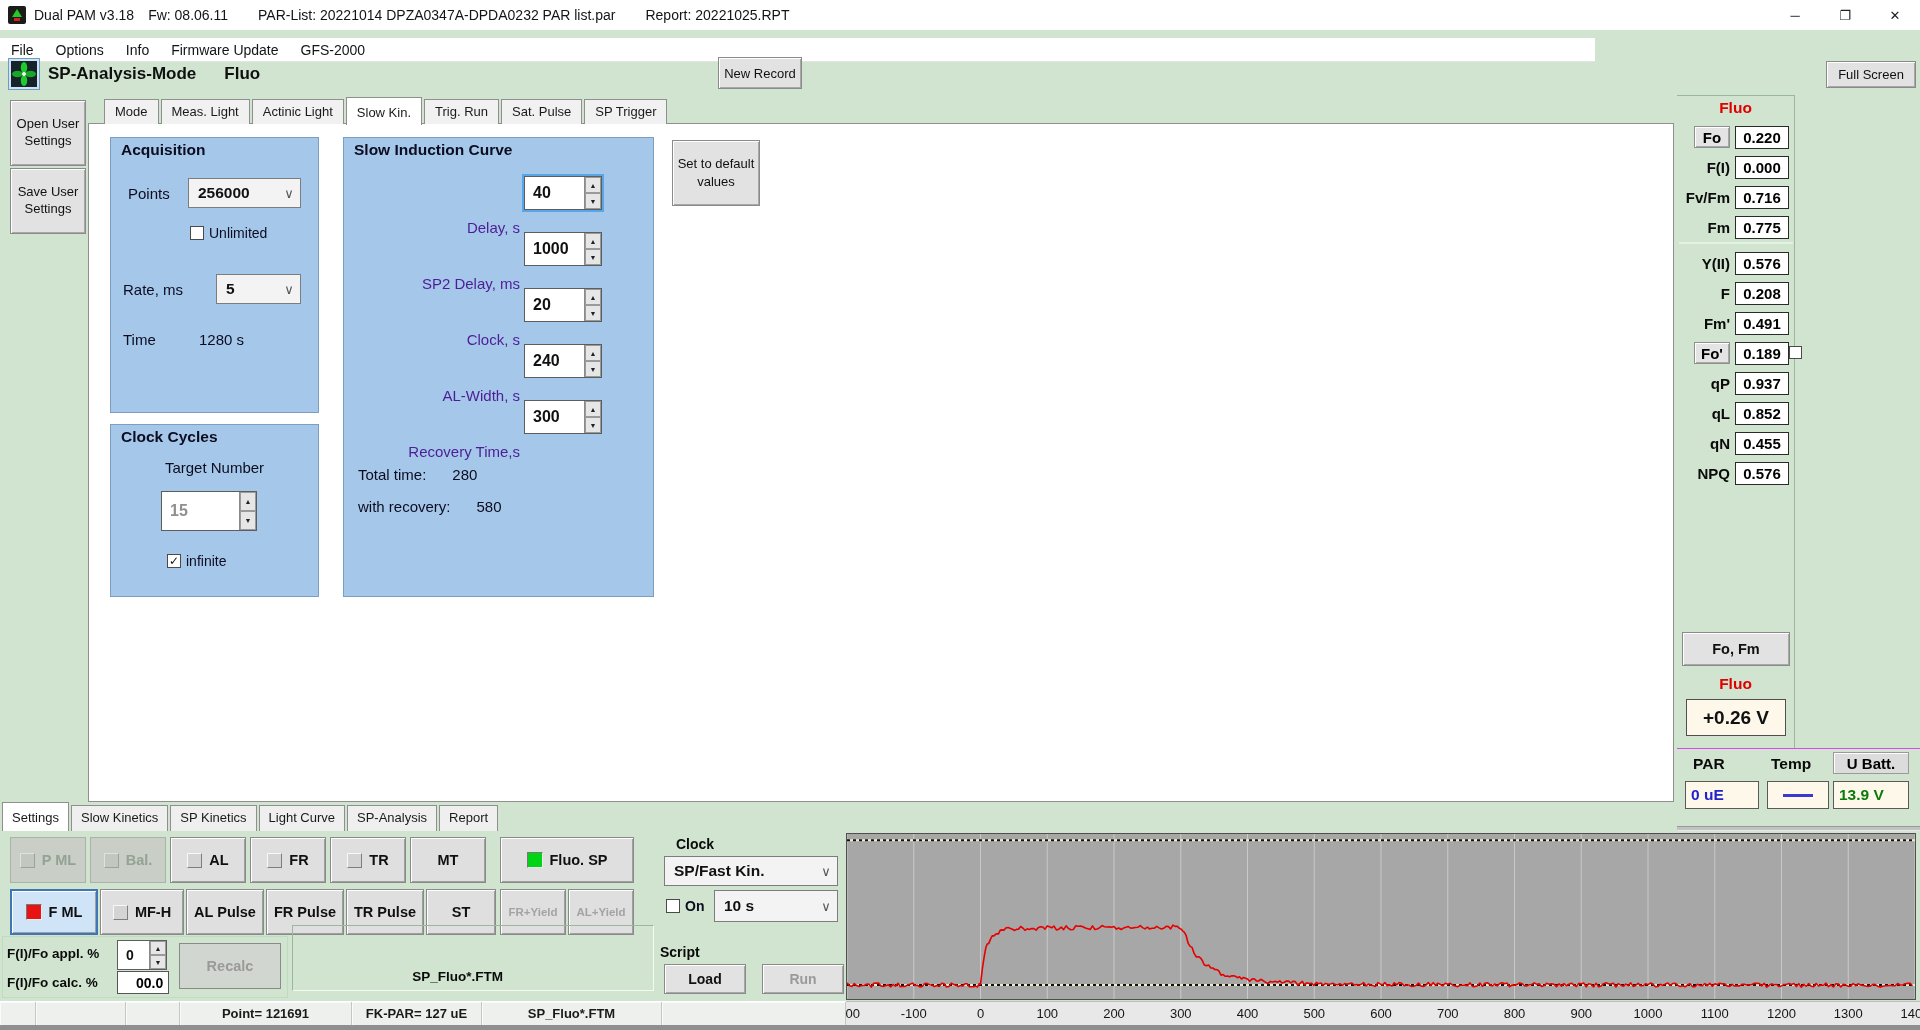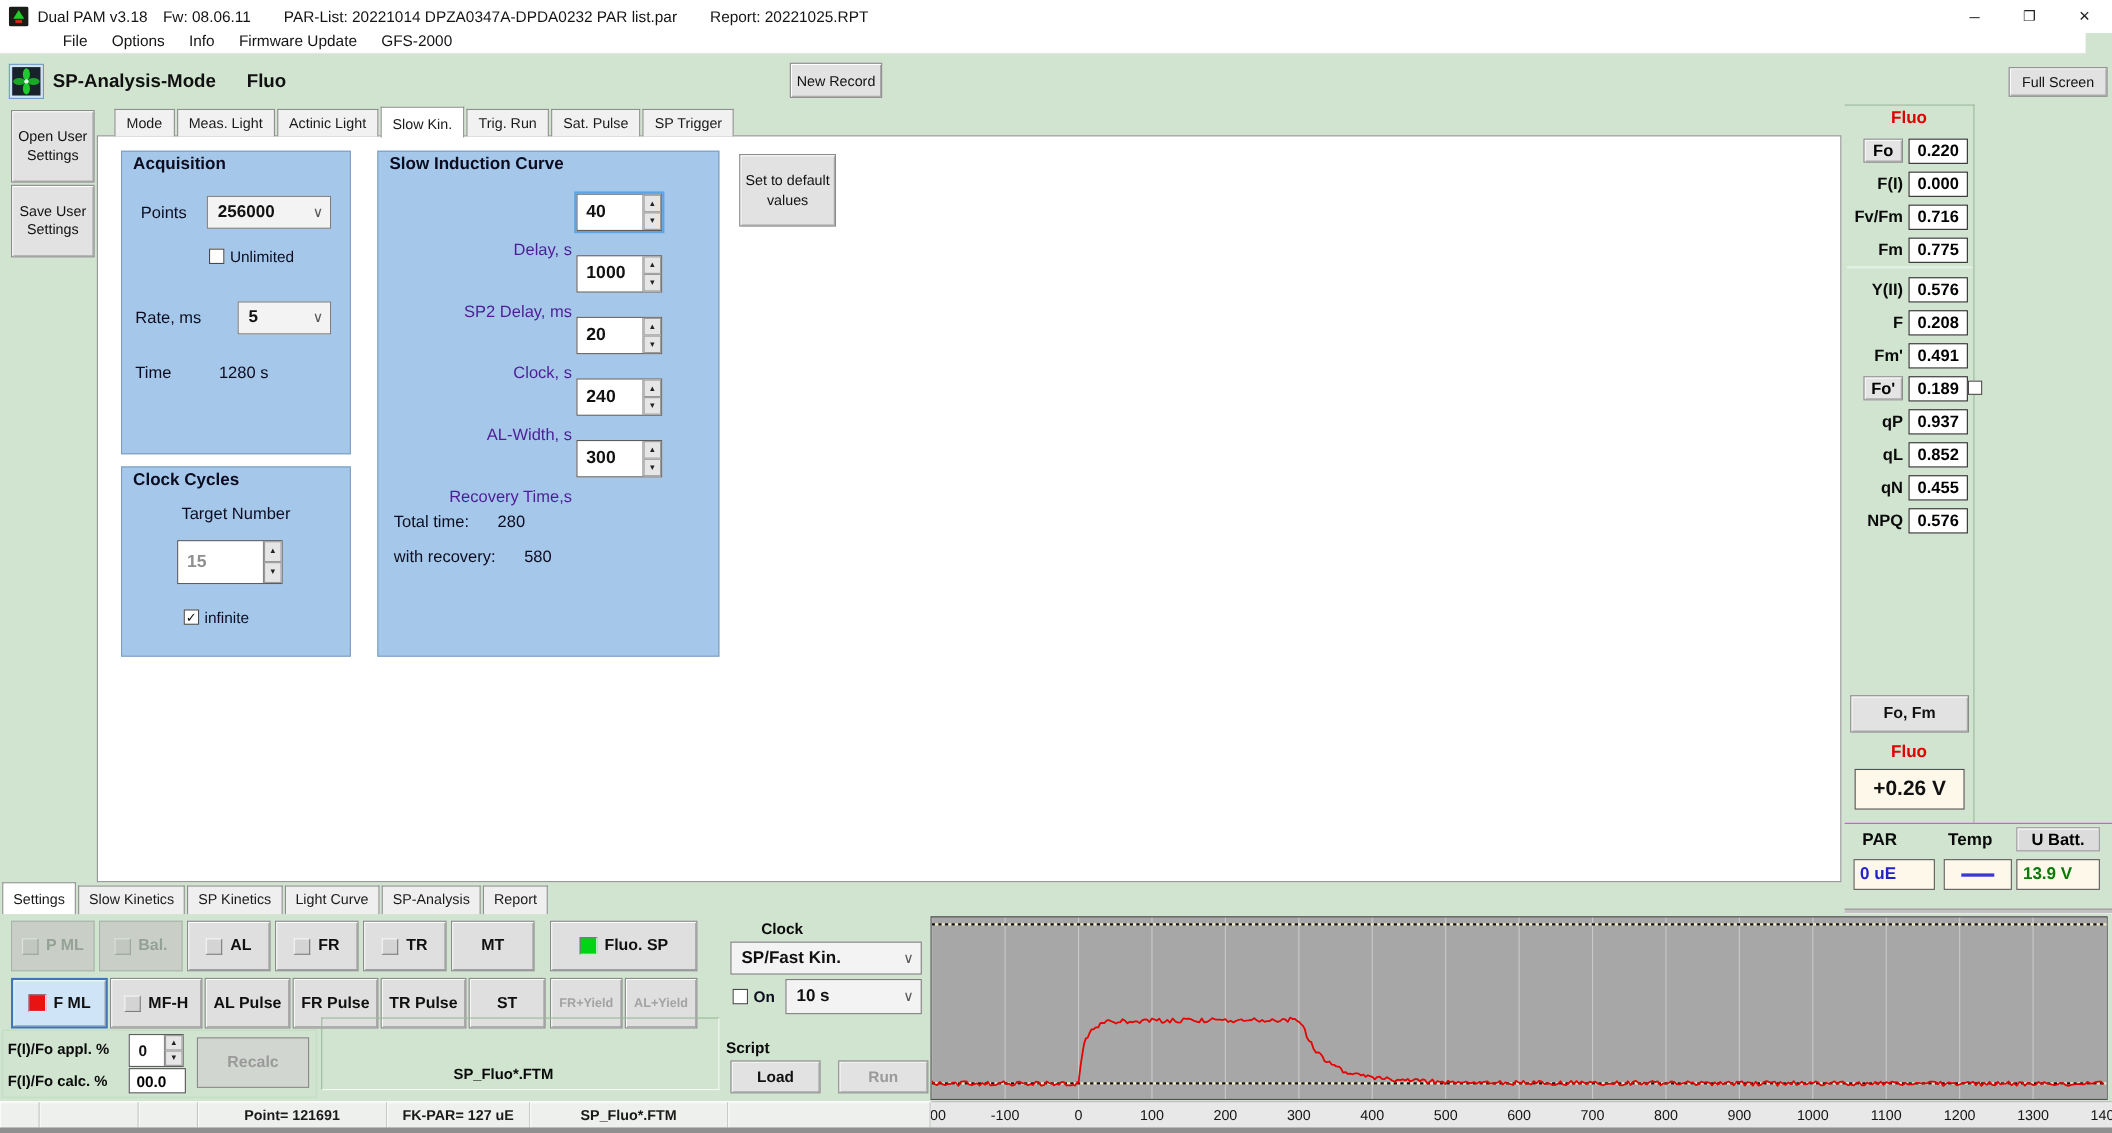--- a/index.html
+++ b/index.html
@@ -8,21 +8,21 @@
   .app { position:relative; width:1920px; height:1030px; background:#d0e4d0; overflow:hidden; }
 
   
   .titlebar { position:absolute; left:0; top:0; width:1920px; height:30px; background:#ffffff; display:flex; align-items:center; }
   .appicon { width:18px; height:18px; margin:0 8px 0 8px; }
   .titletext { display:flex; align-items:center; font-size:14px; color:#141414; }
   .titletext span { margin-right:14px; }
   .titletext span:nth-child(n+3) { margin-left:16px; }
   .winbtns { position:absolute; right:0; top:0; height:30px; display:flex; }
   .wbtn { width:50px; height:30px; display:flex; align-items:center; justify-content:center; font-size:13px; color:#222; cursor:default; }
-  .menubar { position:absolute; left:0; top:25px; width:1896px; height:24px; background:#ffffff; border-bottom:1px solid #e4e4e4; display:flex; align-items:center;padding-left:46px; }
+  .menubar { position:absolute; left:0; top:38px; width:1595px; height:24px; background:#ffffff; border-bottom:1px solid #e4e4e4; display:flex; align-items:center; }
   .menuitem { padding:0 11px; font-size:14px; color:#141414; }
 
   
   .modeicon { position:absolute; left:8px; top:58px; width:32px; height:32px; background:#cfe3f2; border:1px solid #6d9cc2; display:flex; align-items:center; justify-content:center; }
   .modetitle { position:absolute; left:48px; top:58px; height:32px; display:flex; align-items:center; font-weight:700; font-size:17px; color:#101010; }
   .modetitle span:first-child { margin-right:28px; }
   .btn { background:#e2e2e2; border:1px solid #8a8a8a; box-shadow:inset 1px 1px 0 #ffffff, inset -1px -1px 0 #a8a8a8; color:#111; display:flex; align-items:center; justify-content:center; text-align:center; font-size:13px; }
   .newrecord { position:absolute; left:718px; top:57px; width:84px; height:32px; }
   .fullscreen { position:absolute; left:1826px; top:61px; width:90px; height:27px; }
   .userbtn { position:absolute; left:10px; width:76px; height:66px; line-height:1.3; padding:2px; }
@@ -87,21 +87,21 @@
   .cbtn.small { font-size:11.5px; }
   .cbtn.disabled { background:#c9cfc6; color:#94a294; border-color:#a9b3a9; box-shadow:none; }
   .cbtn.dim { color:#a3a3a3; }
   .cbtn.focused { background:#cfe4f7; border:2px solid #3f77b5; }
   .chk3d { width:15px; height:15px; background:#d4d4d4; border:1px solid; border-color:#f8f8f8 #7e7e7e #7e7e7e #f8f8f8; }
   .cbtn.disabled .chk3d { background:#c2c8c0; border-color:#dde3dd #9aa49a #9aa49a #dde3dd; }
   .indq { width:16px; height:16px; border:1px solid; border-color:#777 #eee #eee #777; }
 
   .fifogroup { position:absolute; left:2px; top:936px; width:286px; height:62px; border:1px solid #c0dcc0; }
   .fifolabel { position:absolute; left:4px; font-weight:700; font-size:13.5px; color:#0a0a0a; white-space:nowrap; }
-  .calcbox { position:absolute; left:114px; top:34px; width:52px; height:23px; background:#fff; border:1px solid #555; font-weight:700; font-size:14px; display:flex; align-items:center; padding-left:6px; }
+  .calcbox { position:absolute; left:114px; top:34px; width:52px; height:23px; background:#fff; border:1px solid #555; font-weight:700; font-size:14px; display:flex; align-items:center; padding-left:18px; }
   .recalc { position:absolute; left:176px; top:6px; width:102px; height:46px; font-weight:700; font-size:14.5px; color:#9a9a9a; background:#d2d6d0; box-shadow:none; }
   .sppanel { position:absolute; left:292px; top:925px; width:362px; height:66px; border:1px solid; border-color:#9ab89a #f2faf2 #f2faf2 #9ab89a; }
   .sppanel span { position:absolute; right:150px; bottom:6px; font-weight:700; font-size:13.5px; color:#0a0a0a; }
 
   .grouplabel { position:absolute; font-weight:700; font-size:14px; color:#0a0a0a; }
   .loadbtn, .runbtn { position:absolute; top:964px; width:82px; height:30px; font-weight:700; font-size:14px; }
   .runbtn { color:#9a9a9a; }
 
   
   .chart { position:absolute; left:846px; top:833px; width:1070px; height:167px; background:#a7a7a7; border:1px solid #4f4f4f; }
@@ -452,21 +452,21 @@
         </div>
     </div>
     <div class="fifolabel" style="top:38px;">F(I)/Fo calc. %</div>
     <div class="calcbox">00.0</div>
     <button class="btn recalc">Recalc</button>
   </div>
   <div class="sppanel">
     <span>SP_Fluo*.FTM</span>
   </div>
 
-  <div class="grouplabel" style="left:692px; top:836px;">Clock</div>
+  <div class="grouplabel" style="left:676px; top:836px;">Clock</div>
   <div class="dd" style="left:664px; top:856px; width:174px; height:30px;">
     <span class="val">SP/Fast Kin.</span>
     <span class="chev">∨</span>
   </div>
   <div class="cbrow" style="left:666px; top:898px; font-weight:700;">
     <span class="cb"></span>
     <span>On</span>
   </div>
   <div class="dd" style="left:714px; top:890px; width:124px; height:32px;">
     <span class="val">10 s</span>

